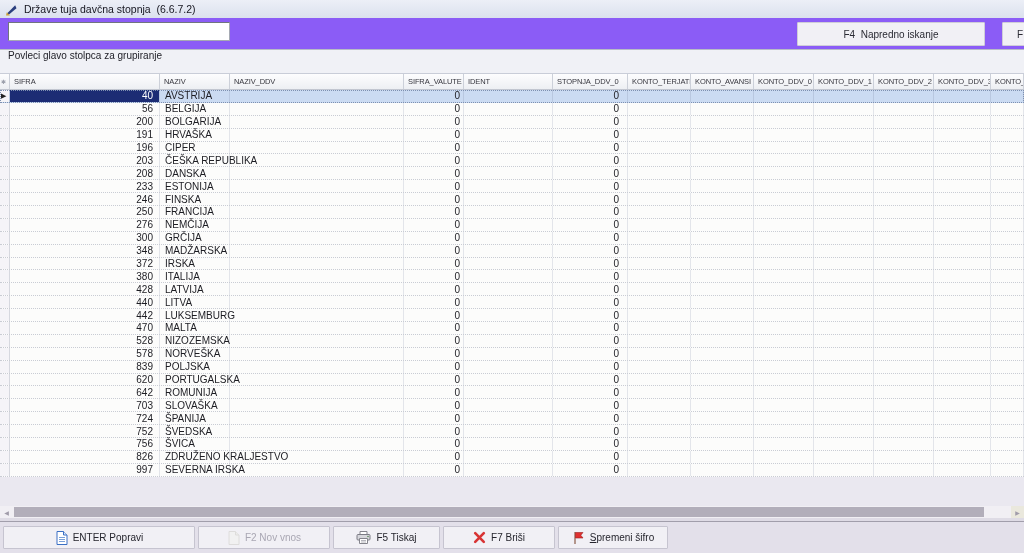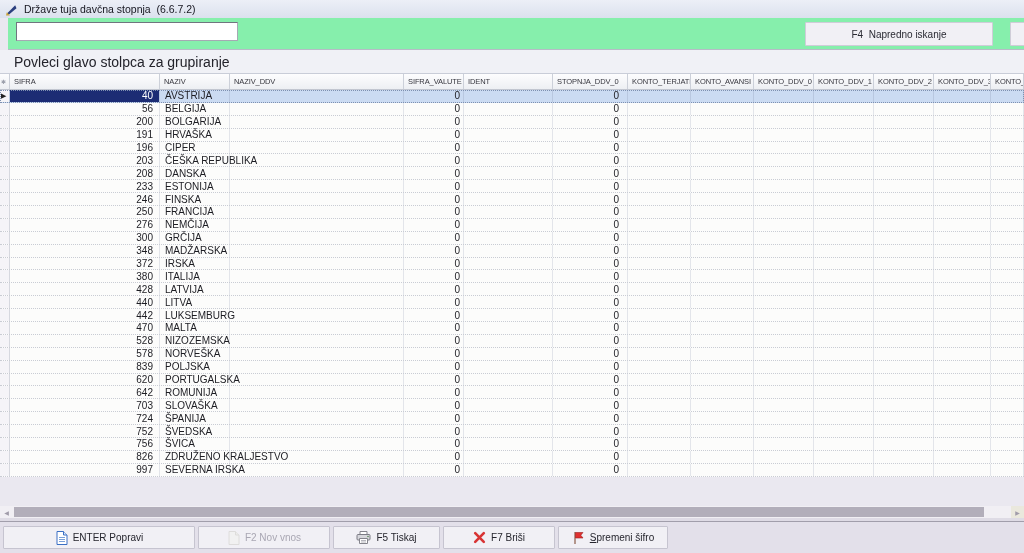--- a/index.html
+++ b/index.html
@@ -7,33 +7,33 @@
   .app{
     position:relative;width:1024px;height:553px;overflow:hidden;
     font-family:"Liberation Sans",sans-serif;color:#1d1d24;background:#eae8f0;
     display:flex;flex-direction:column;
   }
   
   .titlebar{height:18px;flex:0 0 18px;display:flex;align-items:center;gap:6px;
     padding-left:5px;background:linear-gradient(#eceff7,#dbe1ee);}
   .titlebar .title{font-size:10.5px;color:#16161f;white-space:pre;}
   
-  .searchpanel{height:32px;flex:0 0 32px;background:#86efac;position:relative;
-    border-bottom:1px solid #b7bbc7;margin-left:8px;}
+  .searchpanel{height:32px;flex:0 0 32px;background:#8b5cf6;position:relative;
+    border-bottom:1px solid #b7bbc7;}
   .searchinput{position:absolute;left:8px;top:4px;width:222px;height:19px;
     border:1px solid #70757f;border-right-color:#a5a9b3;border-bottom-color:#a5a9b3;
     background:#fff;font-family:"Liberation Sans",sans-serif;font-size:10px;padding:0 3px;outline:none;}
   .topbtn{position:absolute;top:4px;height:24px;background:#f1f0f5;
     border:1px solid #cfcdd8;border-radius:1px;font-size:10px;color:#2a2a33;
     display:flex;align-items:center;justify-content:center;white-space:pre;cursor:default;}
   .topbtn.adv{left:797px;width:188px;}
   .topbtn.cut{left:1002px;width:60px;justify-content:flex-start;padding-left:14px;}
   
   .grouppanel{height:24px;flex:0 0 24px;background:#f0f1f6;border-bottom:1px solid #c9cdd8;
-    display:flex;align-items:center;padding-left:14px;font-size:14px;color:#23232b;}
+    display:flex;align-items:flex-start;padding-left:8px;font-size:10px;color:#23232b;}
   
   .gridheader{height:16px;flex:0 0 16px;display:flex;
     background:linear-gradient(#fdfdfe,#edeff3);border-bottom:1px solid #c2c6d0;}
   .hcell{flex:0 0 auto;height:100%;display:flex;align-items:center;
     border-right:1px solid #ccd0d9;font-size:7.5px;letter-spacing:-0.1px;color:#36363e;
     padding-left:4px;overflow:hidden;white-space:nowrap;cursor:default;}
   .hcell.ind{padding-left:1px;font-size:6px;color:#9ca0ac;}
   .gridbody{flex:0 0 auto;background:#fcfcfb;}
   .grow{display:flex;height:12.9px;border-bottom:1px dotted #c9ccd4;background:#fcfcfb;}
   .grow .cell{flex:0 0 auto;height:100%;display:flex;align-items:center;

